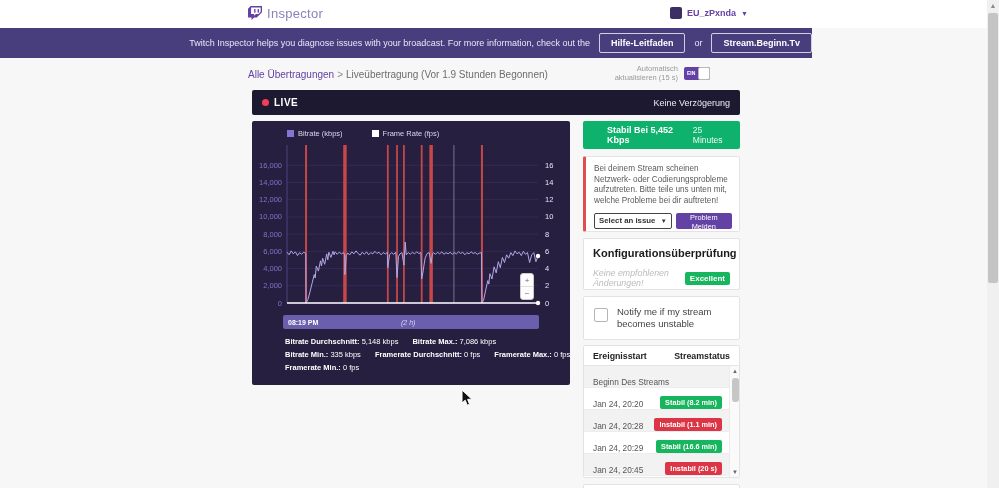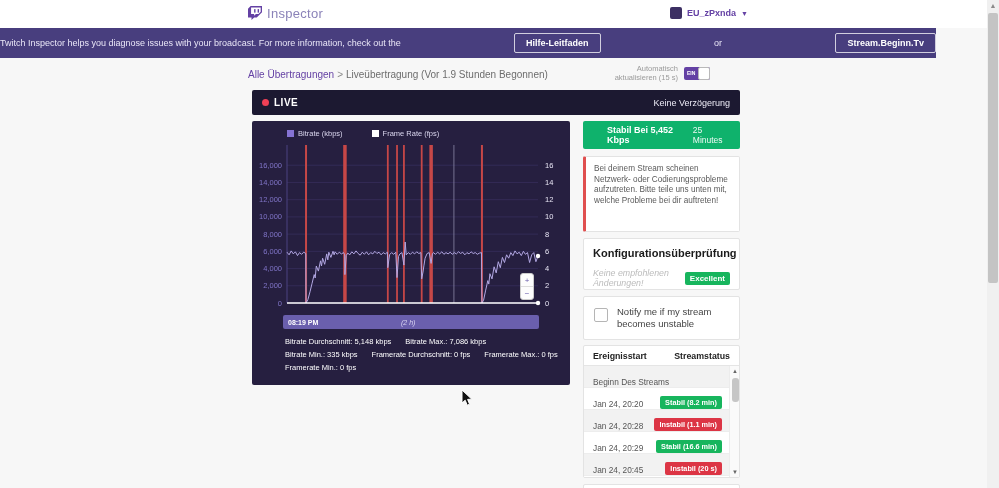--- a/index.html
+++ b/index.html
@@ -9,22 +9,22 @@
   
   .header { position:absolute; left:0; top:0; width:999px; height:28px; background:#ffffff; }
   .logo { position:absolute; left:248px; top:6px; display:flex; align-items:center; gap:5px; }
   .logo-text { font-size:13px; color:#8a82b8; letter-spacing:.3px; }
   .usermenu { position:absolute; left:670px; top:7px; display:flex; align-items:center; gap:5px; cursor:pointer; }
   .avatar { width:12px; height:12px; background:#3c2f63; border-radius:2px; display:inline-block; }
   .username { font-size:9px; color:#6441a4; font-weight:bold; }
   .caret { font-size:7px; color:#6441a4; }
 
   
-  .infobanner { position:absolute; left:0; top:28px; width:936px; height:30px; background:#483e7e;
-                display:flex; align-items:center; justify-content:space-between; gap:9px; }
+  .infobanner { position:absolute; left:0; top:28px; width:812px; height:30px; background:#483e7e;
+                display:flex; align-items:center; justify-content:flex-end; gap:9px; }
   .infobanner .msg { font-size:9px; color:#e9e6f7; }
   .banner-btn { border:1px solid rgba(255,255,255,.75); border-radius:2px; background:transparent;
                 color:#ffffff; font-size:9px; font-weight:bold; padding:4px 11px; cursor:pointer;
                 font-family:"Liberation Sans",sans-serif; }
   .or { font-size:9px; color:#e9e6f7; }
 
   
   .crumb-row { position:absolute; left:248px; top:64px; width:492px; height:20px; }
   .crumb-link { font-size:10px; color:#6441a4; text-decoration:none; cursor:pointer; }
   .crumb-sep { font-size:10px; color:#8a8a8a; margin:0 3px; }
@@ -57,21 +57,21 @@
   .zoomctl div { flex:1; display:flex; align-items:center; justify-content:center;
                  font-size:8px; color:#6a5fad; cursor:pointer; }
   .zoomctl div:first-child { border-bottom:1px solid #ddd; }
   .timebar { position:absolute; left:31px; top:194px; width:256px; height:14px; background:#6a5fad;
              border-radius:2px; display:flex; align-items:center; }
   .timebar .start { font-size:7px; font-weight:bold; color:#ffffff; margin-left:5px; }
   .timebar .win { position:absolute; left:118px; font-size:7px; font-style:italic; color:#d9d4f2; }
   .stats { position:absolute; left:33px; top:216px; width:280px; }
   .stats .line { display:flex; gap:14px; margin-bottom:4px; white-space:nowrap; }
   .stat { font-size:7.5px; color:#ffffff; }
-  .stat b { font-weight:normal; }
+  .stat b { font-weight:bold; }
 
   
   .greenbar { position:absolute; left:583px; top:121px; width:157px; height:28px; background:#0fb26c;
               border-radius:2px; display:flex; align-items:center; justify-content:space-between; padding:0 8px; }
   .greenbar .t { color:#ffffff; font-weight:bold; font-size:9px;padding-left:16px; }
   .greenbar .d { color:rgba(255,255,255,.92); font-size:8.5px; }
 
   .card { position:absolute; left:583px; width:157px; background:#ffffff; border:1px solid #e3e3e3; border-radius:2px; }
   .alertcard { top:156px; height:76px; border-left:3px solid #e04f4f; padding:7px 7px 6px 8px; }
   .alertcard .msg { font-size:8.2px; color:#5a5a5a; line-height:1.3; }
@@ -248,20 +248,27 @@
     </div>
 </div>
 
 <div class="greenbar">
   <span class="t">Stabil Bei 5,452 Kbps</span>
   <span class="d">25 Minutes</span>
 </div>
 
 <div class="card alertcard">
   <div class="msg">Bei deinem Stream scheinen Netzwerk- oder Codierungsprobleme aufzutreten. Bitte teile uns unten mit, welche Probleme bei dir auftreten!</div>
+  <div class="alert-controls">
+    <div class="fakeselect">
+      <span class="v">Select an issue</span>
+      <span class="c">▼</span>
+    </div>
+    <button class="report-btn">Problem Melden</button>
+  </div>
 </div>
 
 <div class="card configcard">
   <h3>Konfigurationsüberprüfung</h3>
   <div class="config-row">
     <span class="config-msg">Keine empfohlenen Änderungen!</span>
     <span class="badge-excellent">Excellent</span>
   </div>
 </div>
 

